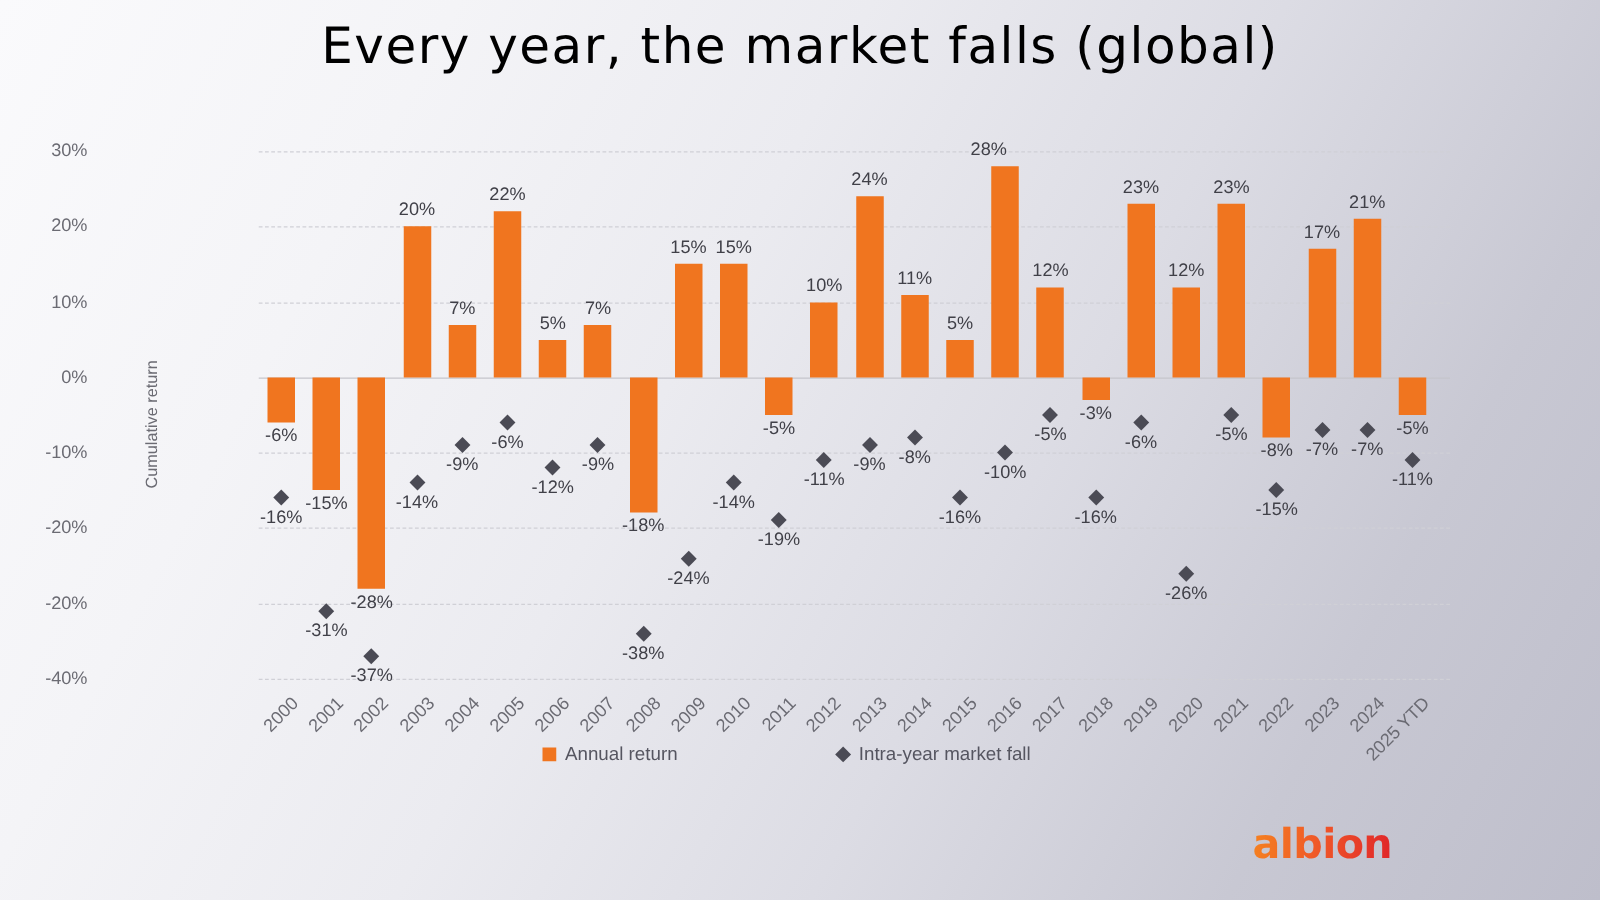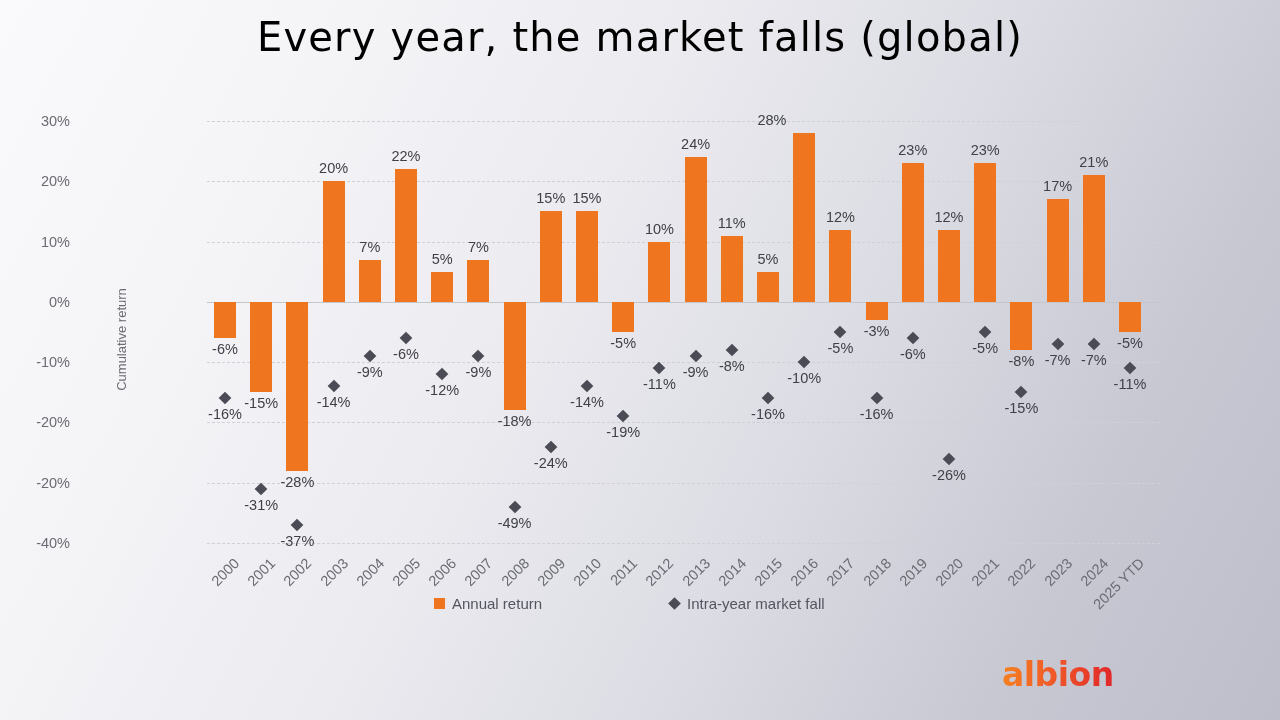--- a/index.html
+++ b/index.html
@@ -231,21 +231,21 @@
       <div class="bar-label" style="left: 386.2px; top: 214px;">-5%</div>
       <div class="bar" style="left: 441.4px; top: 120.571px; height: 60.2857px; background: rgb(240, 117, 31);"></div>
       <div class="bar-label" style="left: 422.4px; top: 99.5714px;">10%</div>
       <div class="bar" style="left: 477.6px; top: 36.1714px; height: 144.686px; background: rgb(240, 117, 31);"></div>
       <div class="bar-label" style="left: 458.6px; top: 15.1714px;">24%</div>
       <div class="bar" style="left: 513.8px; top: 114.543px; height: 66.3143px; background: rgb(240, 117, 31);"></div>
       <div class="bar-label" style="left: 494.8px; top: 93.5429px;">11%</div>
       <div class="bar" style="left: 550px; top: 150.714px; height: 30.1429px; background: rgb(240, 117, 31);"></div>
       <div class="bar-label" style="left: 531px; top: 129.714px;">5%</div>
       <div class="bar" style="left: 586.2px; top: 12.0571px; height: 168.8px; background: rgb(240, 117, 31);"></div>
-      <div class="bar-label" style="left: 535px; top: -8.94286px;">28%</div>
+      <div class="bar-label" style="left: 554px; top: -8.94286px;">28%</div>
       <div class="bar" style="left: 622.4px; top: 108.514px; height: 72.3429px; background: rgb(240, 117, 31);"></div>
       <div class="bar-label" style="left: 603.4px; top: 87.5143px;">12%</div>
       <div class="bar" style="left: 658.6px; top: 180.857px; height: 18.0857px; background: rgb(240, 117, 31);"></div>
       <div class="bar-label" style="left: 639.6px; top: 201.943px;">-3%</div>
       <div class="bar" style="left: 694.8px; top: 42.2px; height: 138.657px; background: rgb(240, 117, 31);"></div>
       <div class="bar-label" style="left: 675.8px; top: 21.2px;">23%</div>
       <div class="bar" style="left: 731px; top: 108.514px; height: 72.3429px; background: rgb(240, 117, 31);"></div>
       <div class="bar-label" style="left: 712px; top: 87.5143px;">12%</div>
       <div class="bar" style="left: 767.2px; top: 42.2px; height: 138.657px; background: rgb(240, 117, 31);"></div>
       <div class="bar-label" style="left: 748.2px; top: 21.2px;">23%</div>
@@ -269,21 +269,21 @@
       <div class="diamond-label" style="left: 96.6px; top: 273.257px;">-14%</div>
       <div class="diamond" style="left: 162.8px; top: 235.114px; background: rgb(75, 75, 85);"></div>
       <div class="diamond-label" style="left: 132.8px; top: 243.114px;">-9%</div>
       <div class="diamond" style="left: 199px; top: 217.029px; background: rgb(75, 75, 85);"></div>
       <div class="diamond-label" style="left: 169px; top: 225.029px;">-6%</div>
       <div class="diamond" style="left: 235.2px; top: 253.2px; background: rgb(75, 75, 85);"></div>
       <div class="diamond-label" style="left: 205.2px; top: 261.2px;">-12%</div>
       <div class="diamond" style="left: 271.4px; top: 235.114px; background: rgb(75, 75, 85);"></div>
       <div class="diamond-label" style="left: 241.4px; top: 243.114px;">-9%</div>
       <div class="diamond" style="left: 307.6px; top: 385.829px; background: rgb(75, 75, 85);"></div>
-      <div class="diamond-label" style="left: 277.6px; top: 393.829px;">-49%</div>
+      <div class="diamond-label" style="left: 277.6px; top: 393.829px;">-38%</div>
       <div class="diamond" style="left: 343.8px; top: 325.543px; background: rgb(75, 75, 85);"></div>
       <div class="diamond-label" style="left: 313.8px; top: 333.543px;">-24%</div>
       <div class="diamond" style="left: 380px; top: 265.257px; background: rgb(75, 75, 85);"></div>
       <div class="diamond-label" style="left: 350px; top: 273.257px;">-14%</div>
       <div class="diamond" style="left: 416.2px; top: 295.4px; background: rgb(75, 75, 85);"></div>
       <div class="diamond-label" style="left: 386.2px; top: 303.4px;">-19%</div>
       <div class="diamond" style="left: 452.4px; top: 247.171px; background: rgb(75, 75, 85);"></div>
       <div class="diamond-label" style="left: 422.4px; top: 255.171px;">-11%</div>
       <div class="diamond" style="left: 488.6px; top: 235.114px; background: rgb(75, 75, 85);"></div>
       <div class="diamond-label" style="left: 458.6px; top: 243.114px;">-9%</div>

